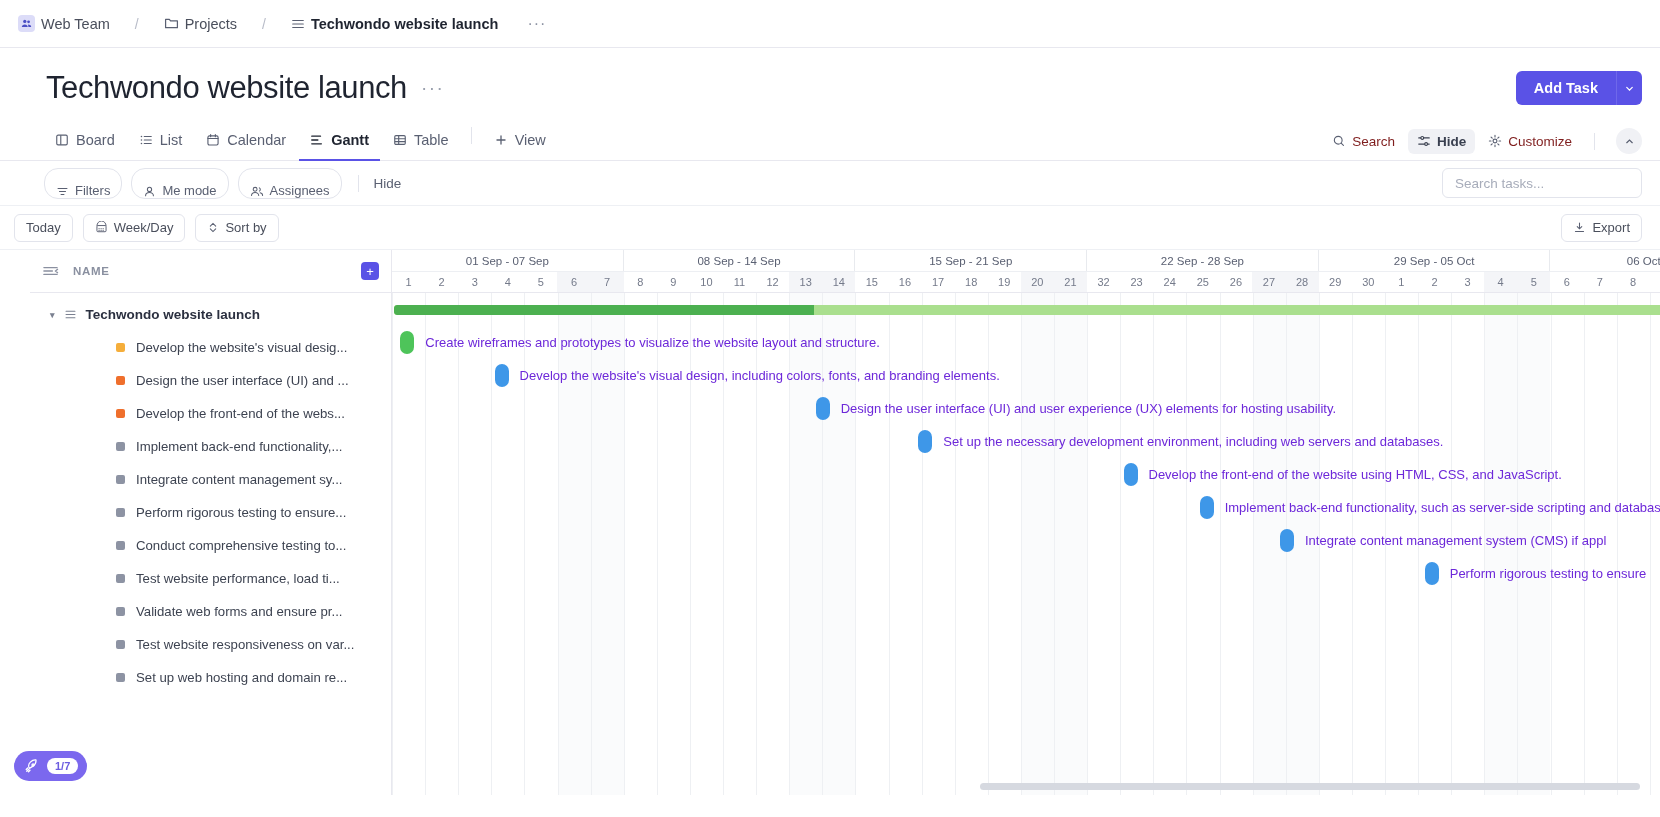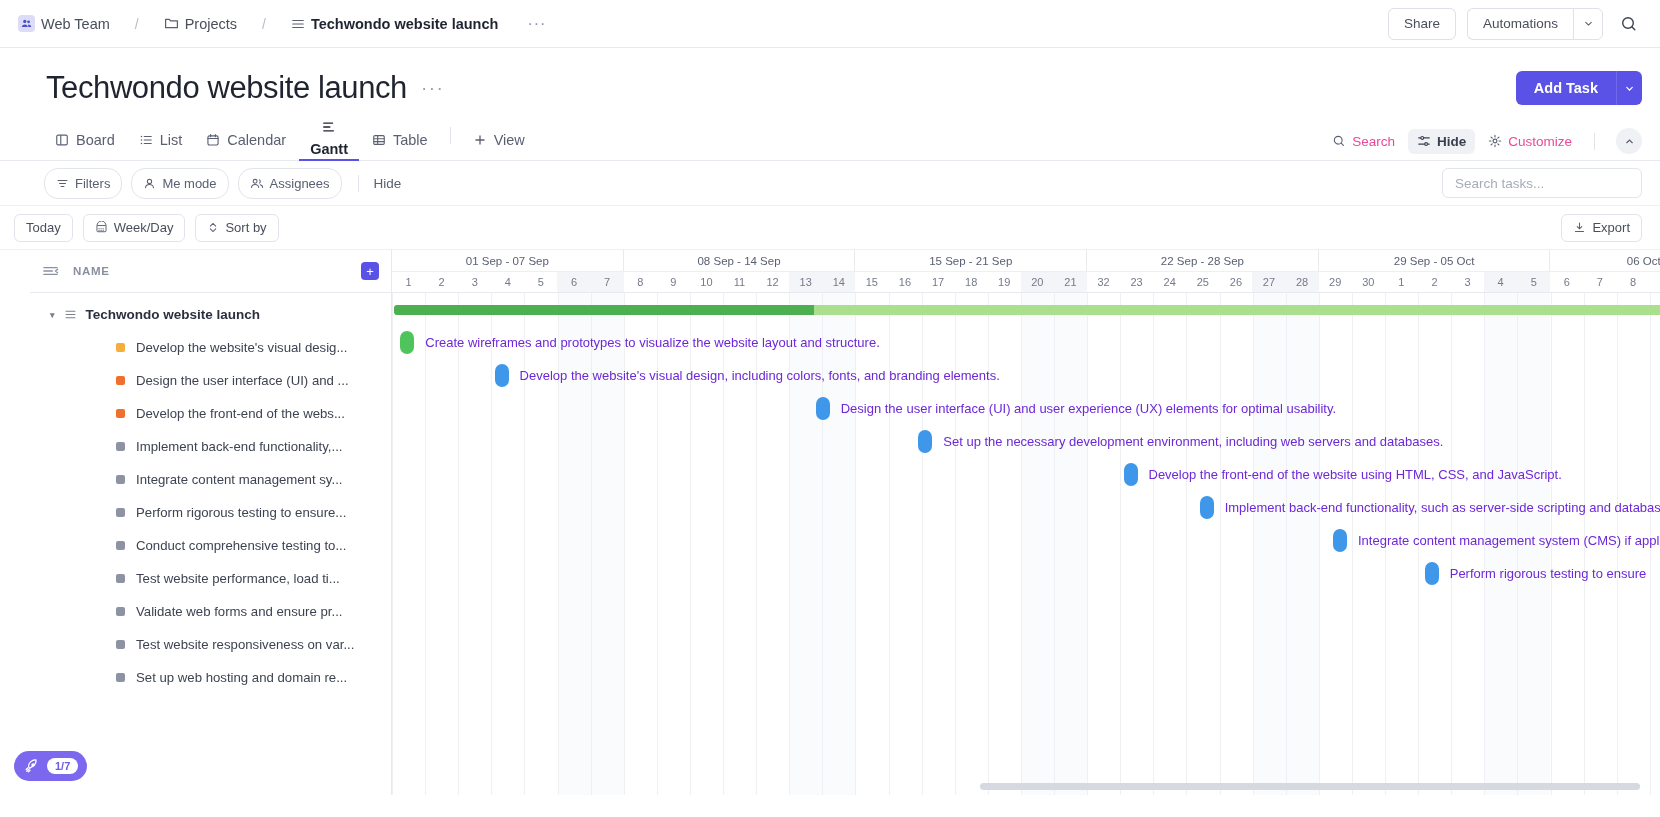--- a/index.html
+++ b/index.html
@@ -65,41 +65,41 @@
   .tabs-row {
     display: flex; align-items: flex-end; padding: 0 18px 0 44px;
     border-bottom: 1px solid #e8e8ef; height: 42px; margin-top: 13px;
   }
   .tabs { display: flex; align-items: center; gap: 2px; height: 100%; }
   .tab {
     display: flex; align-items: center; gap: 7px; padding: 0 11px;
     height: 100%; font-size: 14.5px; color: #5a6072; cursor: pointer;
     border-bottom: 2px solid transparent; position: relative; top: 1px;
   }
-  .tab.active { color: #1f2430; font-weight: 700; border-bottom-color: #5a52e6; flex-direction: column; }
+  .tab.active { color: #1f2430; font-weight: 700; border-bottom-color: #5a52e6; }
   .tab-divider { width: 1px; height: 17px; background: #e2e4ec; margin: 0 9px 8px; }
   .tabs-right { margin-left: auto; display: flex; align-items: center; gap: 4px; padding-bottom: 6px; }
   .mini-btn {
     display: flex; align-items: center; gap: 6px; padding: 5px 9px;
-    font-size: 13.5px; color: #ec4899; border-radius: 6px; cursor: pointer; background: transparent;
+    font-size: 13.5px; color: #7f1d1d; border-radius: 6px; cursor: pointer; background: transparent;
     border: none; font-family: inherit;
   }
   .mini-btn.filled { background: #f0f1f5; color: #3a4050; font-weight: 600; }
   .circle-btn {
     width: 26px; height: 26px; border-radius: 50%; background: #f0f1f5;
     display: flex; align-items: center; justify-content: center; cursor: pointer; margin-left: 8px;
   }
 
   
   .filter-row {
     display: flex; align-items: center; padding: 0 18px 0 44px; height: 45px;
     border-bottom: 1px solid #eef0f4;
   }
   .pill {
-    display: flex; align-items: center; gap: 6px; height: 31px; padding: 0 11px;
+    display: flex; align-items: flex-end; gap: 6px; height: 31px; padding: 0 11px;
     border: 1px solid #e2e4ec; border-radius: 14px; font-size: 13px; color: #5a6072;
     background: #fff; cursor: pointer; margin-right: 9px; font-family: inherit;
   }
   .plain-link { font-size: 13.5px; color: #5a6072; cursor: pointer; padding: 0 8px; }
   .vsep { width: 1px; height: 17px; background: #e2e4ec; margin: 0 7px; }
   .search-tasks {
     margin-left: auto; width: 200px; height: 30px;
     border: 1px solid #e2e4ec; border-radius: 6px; padding: 0 12px;
     font-size: 13.5px; color: #3a4050; font-family: inherit; background: #fff;
   }
@@ -214,37 +214,20 @@
       <span>
         <svg width="14" height="14" viewBox="0 0 16 16" stroke="#5a6072" stroke-width="1.4" stroke-linecap="round">
             <path d="M2 4h12M2 8h12M2 12h12"></path>
           </svg>
       </span>
       <span>Techwondo website launch</span>
     </div>
     <span class="dots">···</span>
   </div>
 
-  <div class="topbar-right">
-    <button class="btn-o">Share</button>
-    <div class="split">
-      <button class="btn-o">Automations</button>
-      <div class="btn-caret">
-        <svg width="11" height="11" viewBox="0 0 16 16" fill="none" stroke="#5a6072" stroke-width="1.6" stroke-linecap="round">
-            <path d="M4 6.3l4 4 4-4"></path>
-          </svg>
-      </div>
-    </div>
-    <div class="icon-btn">
-      <svg width="18" height="18" viewBox="0 0 18 18" fill="none" stroke="#3a4050" stroke-width="1.4">
-          <circle cx="8" cy="8" r="5.3"></circle>
-          <path d="M11.8 11.8l3 3" stroke-linecap="round"></path>
-        </svg>
-    </div>
-  </div>
 </div>
 
 <div class="title-row">
   <div class="page-title">Techwondo website launch</div>
   <span class="title-dots">···</span>
   <div class="title-right">
     <button class="btn-primary">Add Task</button>
     <div class="btn-primary-caret">
       <svg width="11" height="11" viewBox="0 0 16 16" fill="none" stroke="#fff" stroke-width="1.8" stroke-linecap="round">
           <path d="M4 6.3l4 4 4-4"></path>
@@ -596,35 +579,35 @@
         <div class="bar-row" style="top: 33px; left: 8.275px;">
           <div class="bar" style="width: 14px; background: rgb(78, 196, 90);"></div>
           <div class="bar-label">Create wireframes and prototypes to visualize the website layout and structure.</div>
         </div>
         <div class="bar-row" style="top: 66px; left: 102.61px;">
           <div class="bar" style="width: 14px; background: rgb(62, 151, 232);"></div>
           <div class="bar-label">Develop the website's visual design, including colors, fonts, and branding elements.</div>
         </div>
         <div class="bar-row" style="top: 99px; left: 423.68px;">
           <div class="bar" style="width: 14px; background: rgb(62, 151, 232);"></div>
-          <div class="bar-label">Design the user interface (UI) and user experience (UX) elements for optimal usability.</div>
+          <div class="bar-label">Design the user interface (UI) and user experience (UX) elements for hosting usability.</div>
         </div>
         <div class="bar-row" style="top: 132px; left: 526.29px;">
           <div class="bar" style="width: 14px; background: rgb(62, 151, 232);"></div>
           <div class="bar-label">Set up the necessary development environment, including web servers and databases.</div>
         </div>
         <div class="bar-row" style="top: 165px; left: 731.51px;">
           <div class="bar" style="width: 14px; background: rgb(62, 151, 232);"></div>
           <div class="bar-label">Develop the front-end of the website using HTML, CSS, and JavaScript.</div>
         </div>
         <div class="bar-row" style="top: 198px; left: 807.64px;">
           <div class="bar" style="width: 14px; background: rgb(62, 151, 232);"></div>
           <div class="bar-label">Implement back-end functionality, such as server-side scripting and databas</div>
         </div>
-        <div class="bar-row" style="top: 231px; left: 941px;">
+        <div class="bar-row" style="top: 231px; left: 888px;">
           <div class="bar" style="width: 14px; background: rgb(62, 151, 232);"></div>
           <div class="bar-label">Integrate content management system (CMS) if appl</div>
         </div>
         <div class="bar-row" style="top: 264px; left: 1032.72px;">
           <div class="bar" style="width: 14px; background: rgb(62, 151, 232);"></div>
           <div class="bar-label">Perform rigorous testing to ensure</div>
         </div>
       </div>
   </div>
 

